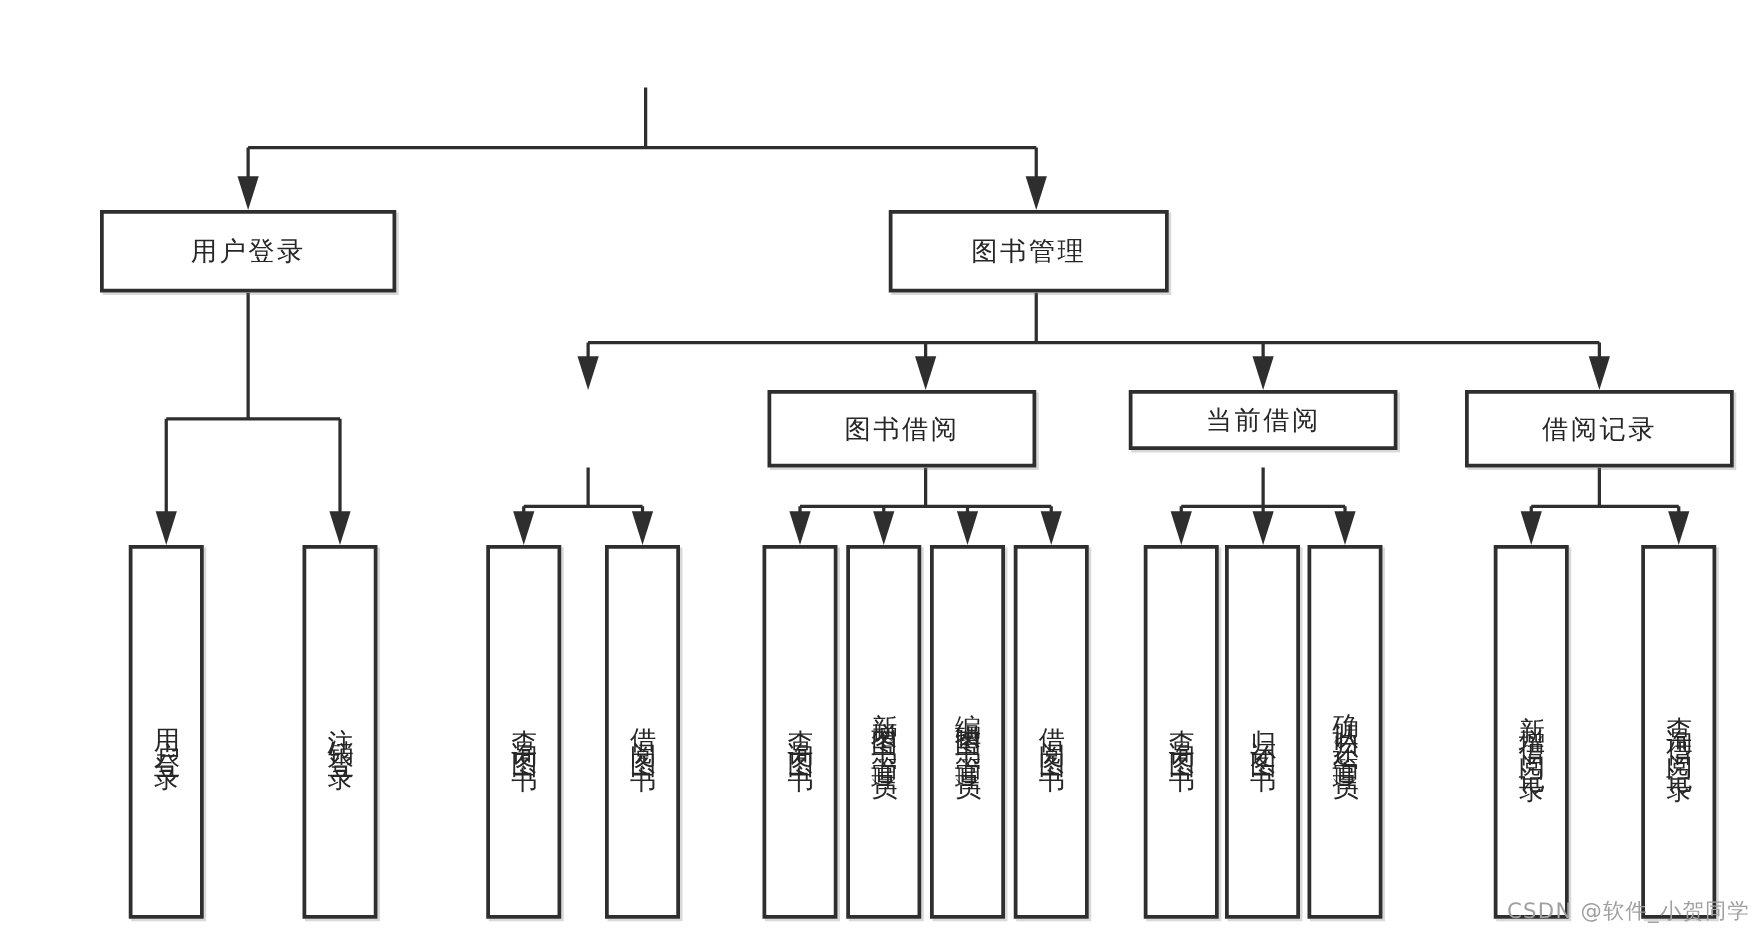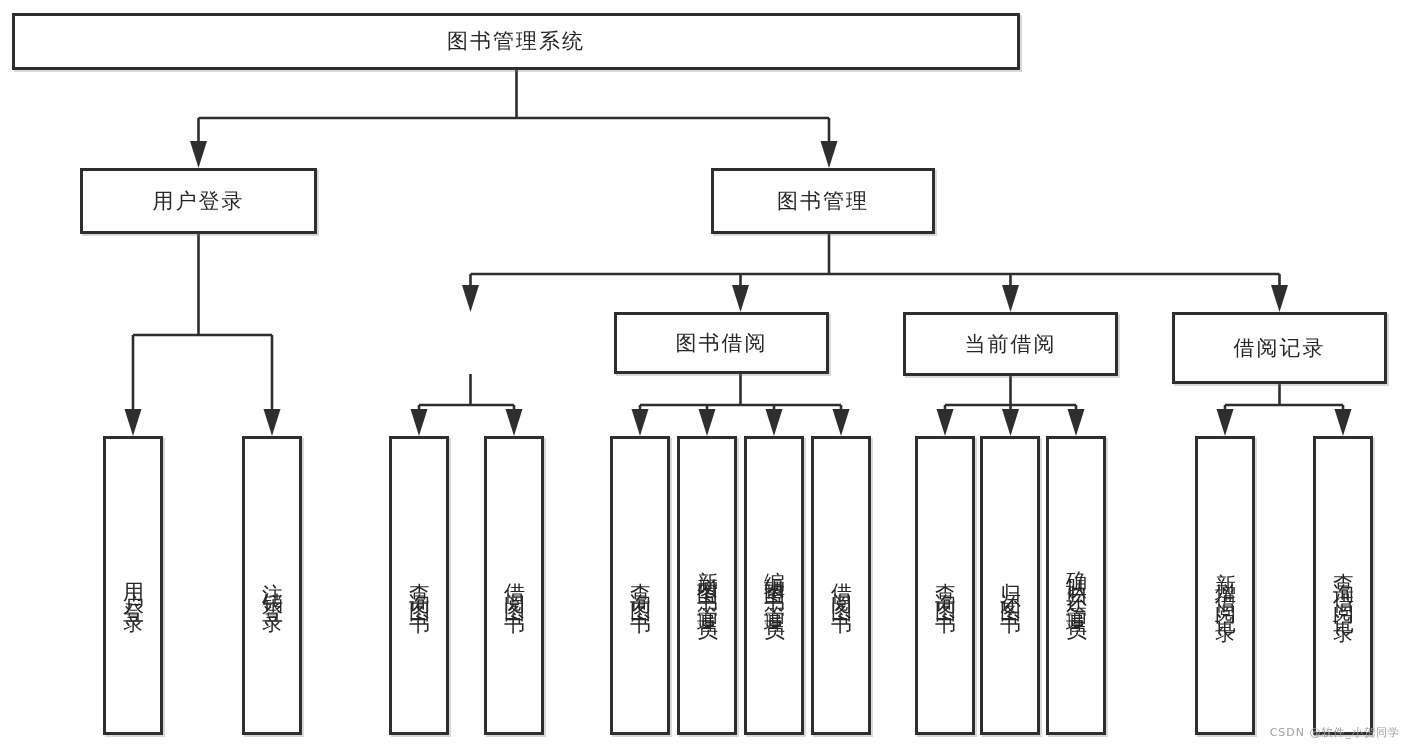--- a/index.html
+++ b/index.html
@@ -29,21 +29,21 @@
     color:var(--text);
   }
   .box.h .label{letter-spacing:2px;}
   .box.v .label{
     writing-mode:vertical-lr;text-orientation:mixed;
     letter-spacing:10px;line-height:1;white-space:normal;
   }
   .box.v.tight .label{letter-spacing:7px;}
   .watermark{
     position:absolute;right:5px;bottom:7px;z-index:5;
-    font-size:11px;letter-spacing:1px;color:var(--watermark);
+    font-size:17px;letter-spacing:1px;color:var(--watermark);
     white-space:nowrap;
   }
 </style>
 </head>
 <body>
 
 <div class="stage">
 
   <svg class="connectors" viewBox="0 0 1405 747" xmlns="http://www.w3.org/2000/svg">
     <g stroke="var(--line)" stroke-width="2.6" fill="none">
@@ -78,38 +78,35 @@
       <polygon points="765.5,409 782.5,409 774,436"></polygon>
       <polygon points="832.5,409 849.5,409 841,436"></polygon>
       <polygon points="936.5,409 953.5,409 945,436"></polygon>
       <polygon points="1002,409 1019,409 1010.5,436"></polygon>
       <polygon points="1067.5,409 1084.5,409 1076,436"></polygon>
       <polygon points="1216.5,409 1233.5,409 1225,436"></polygon>
       <polygon points="1334.5,409 1351.5,409 1343,436"></polygon>
     </g>
   </svg>
 
-  <div class="box h" style="left:12px;top:13px;width:1008px;height:57px">
-    <span class="label">图书管理系统</span>
-  </div>
 
   <div class="box h" style="left:80px;top:168px;width:237px;height:66px">
     <span class="label">用户登录</span>
   </div>
   <div class="box h" style="left:711px;top:168px;width:224px;height:66px">
     <span class="label">图书管理</span>
   </div>
 
   <div class="box h" style="left:614px;top:312px;width:215px;height:62px">
     <span class="label">图书借阅</span>
   </div>
-  <div class="box h" style="left:903px;top:312px;width:215px;height:64px">
+  <div class="box h" style="left:903px;top:312px;width:215px;height:48px">
     <span class="label">当前借阅</span>
   </div>
-  <div class="box h" style="left:1172px;top:312px;width:215px;height:72px">
+  <div class="box h" style="left:1172px;top:312px;width:215px;height:62px">
     <span class="label">借阅记录</span>
   </div>
 
   <div class="box v" style="left:103px;top:436px;width:60px;height:299px">
     <span class="label">用户登录</span>
   </div>
   <div class="box v" style="left:242px;top:436px;width:60px;height:299px">
     <span class="label">注销登录</span>
   </div>
 

